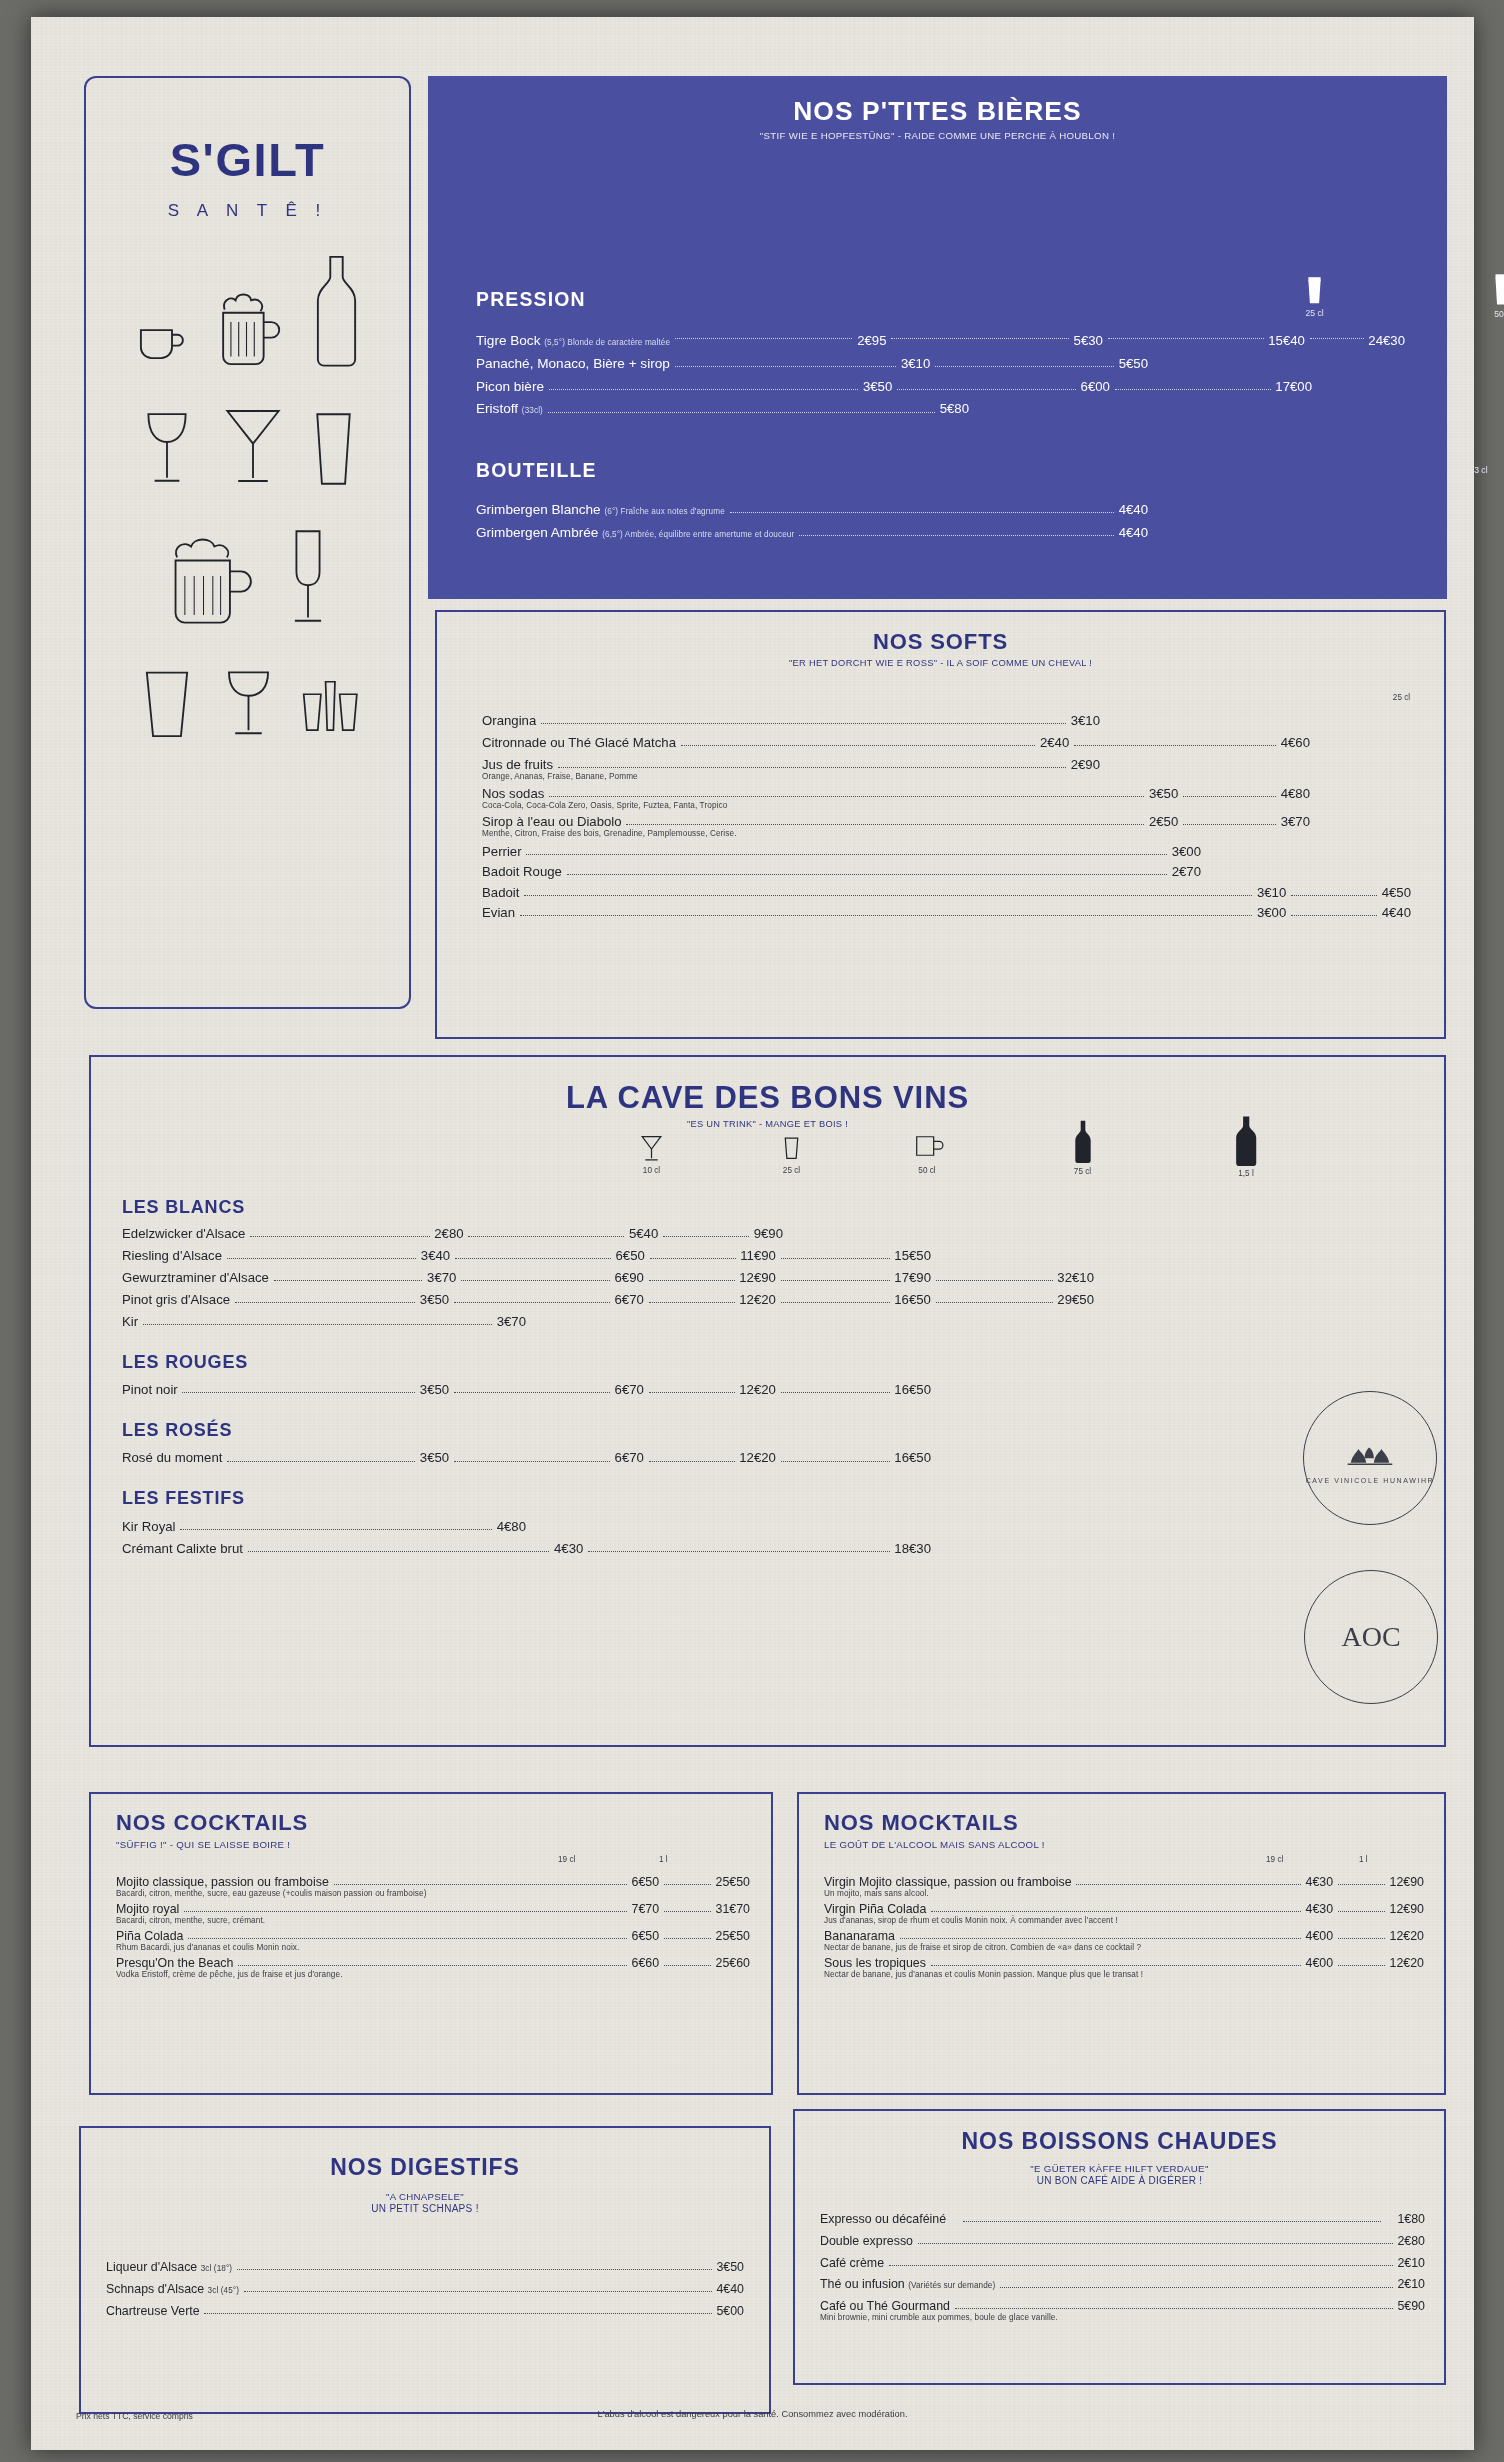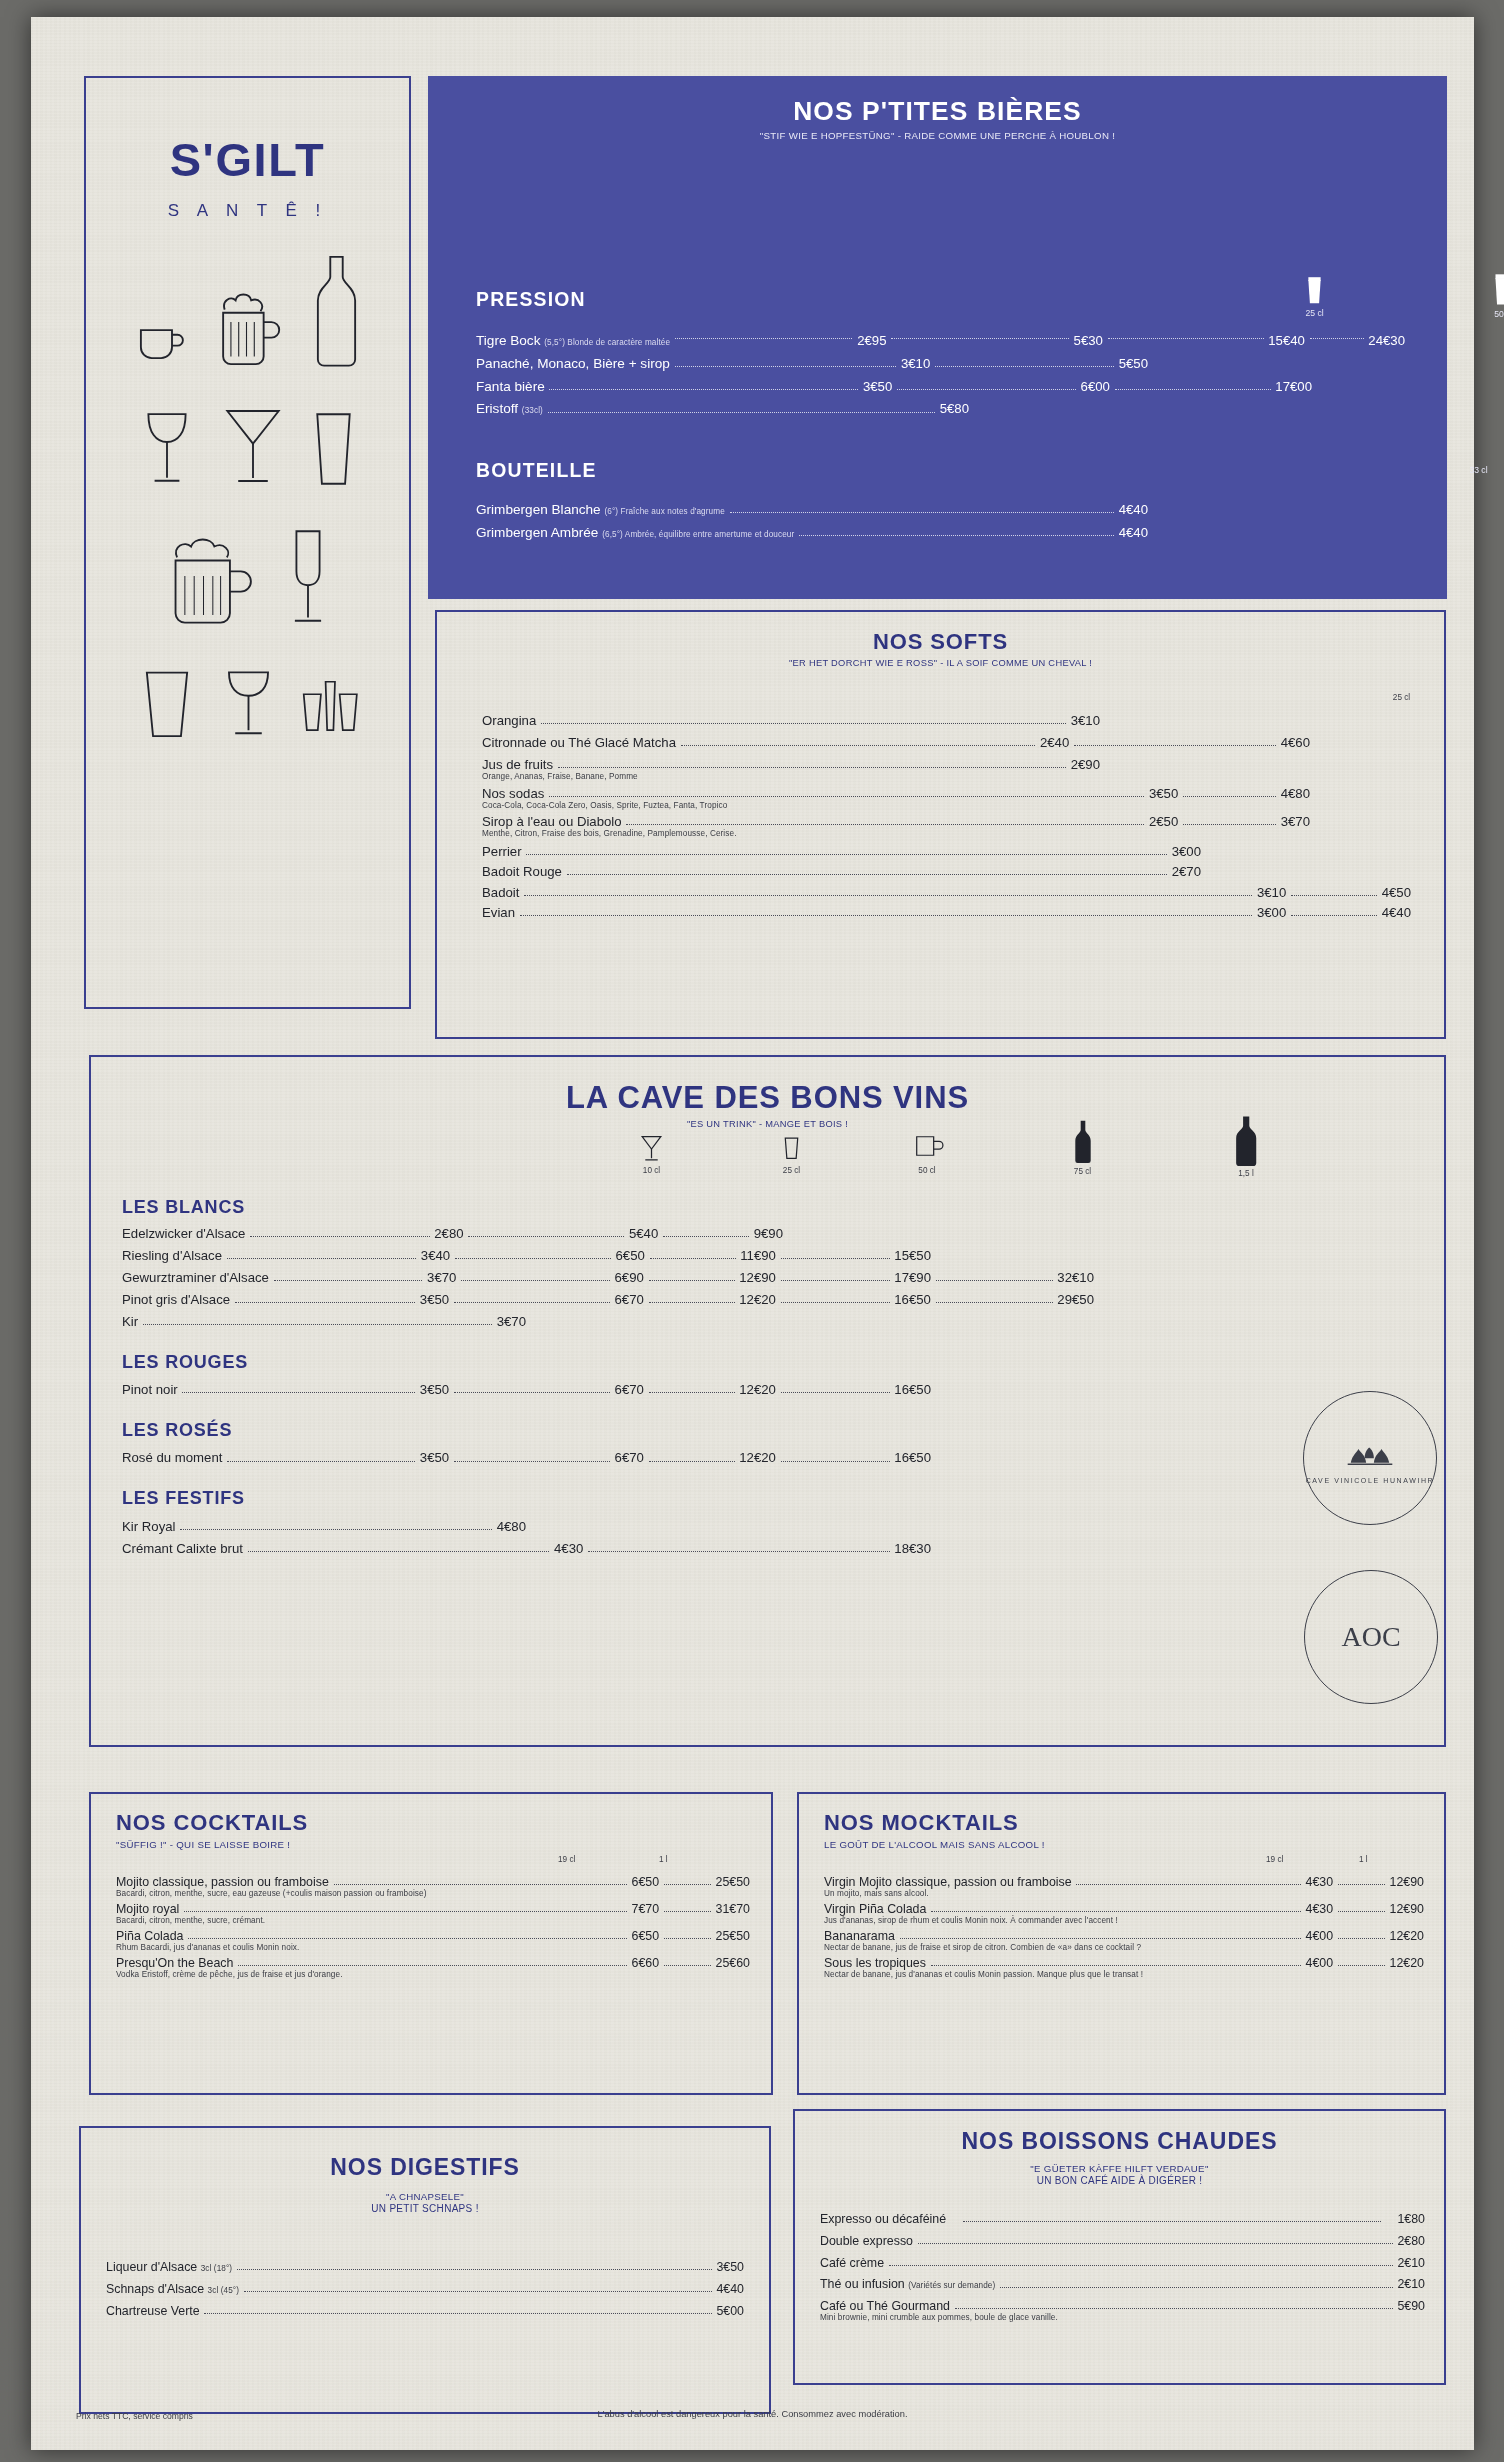--- a/index.html
+++ b/index.html
@@ -38,21 +38,21 @@
   }
 
   
   .row{position:relative;display:flex;align-items:flex-end;font-size:13.2px;color:#23252c;}
   .nm{white-space:nowrap;}
   .desc{font-size:8.2px;color:#3a3c44;letter-spacing:0.1px;}
   .lead{flex:1;border-bottom:1.6px dotted #4a4c58;margin:0 4.7px 3.9px 4.7px;height:0;}
   .pr{white-space:nowrap;font-size:13.2px;}
 
   
-  #logobox{left:53px;top:59px;width:327px;height:933px;}
+  #logobox{left:53px;top:59px;width:327px;height:933px;border-radius:12px;}
   #logotitle{font-size:47px;font-weight:bold;letter-spacing:1.6px;text-align:center;margin-top:54px;color:#2f3480;}
   #logosub{font-size:17px;letter-spacing:7px;text-align:center;margin-top:14px;color:#2f3480;}
   .gl-row{display:flex;justify-content:center;align-items:flex-end;gap:20px;margin-top:31px;}
   svg.glass{display:block;}
 
   
   #beer{left:397px;top:59px;width:1019px;height:523px;background:#4a4fa0;color:#fff;}
   #beer h2{color:#fff;font-size:26.4px;letter-spacing:1.1px;margin-top:20px;}
   #beer .sub{color:#e9e9f6;font-size:9.7px;}
   .bhd{font-size:19.4px;font-weight:bold;letter-spacing:1.2px;}
@@ -179,21 +179,21 @@
       </div>
       <div class="row" style="margin-bottom:7.8px;">
         <span class="nm">Panaché, Monaco, Bière + sirop</span>
         <span class="lead"></span>
           <span class="pr">3€10</span>
         <span class="lead" style="max-width:179px;"></span>
           <span class="pr">5€50</span>
         <span style="width:257px;"></span>
       </div>
       <div class="row" style="margin-bottom:7.8px;">
-        <span class="nm">Fanta bière</span>
+        <span class="nm">Picon bière</span>
         <span class="lead"></span>
           <span class="pr">3€50</span>
         <span class="lead" style="max-width:179px;"></span>
           <span class="pr">6€00</span>
         <span class="lead" style="max-width:156px;"></span>
           <span class="pr">17€00</span>
         <span style="width:93px;"></span>
       </div>
       <div class="row">
         <span class="nm"><span>Eristoff</span>

